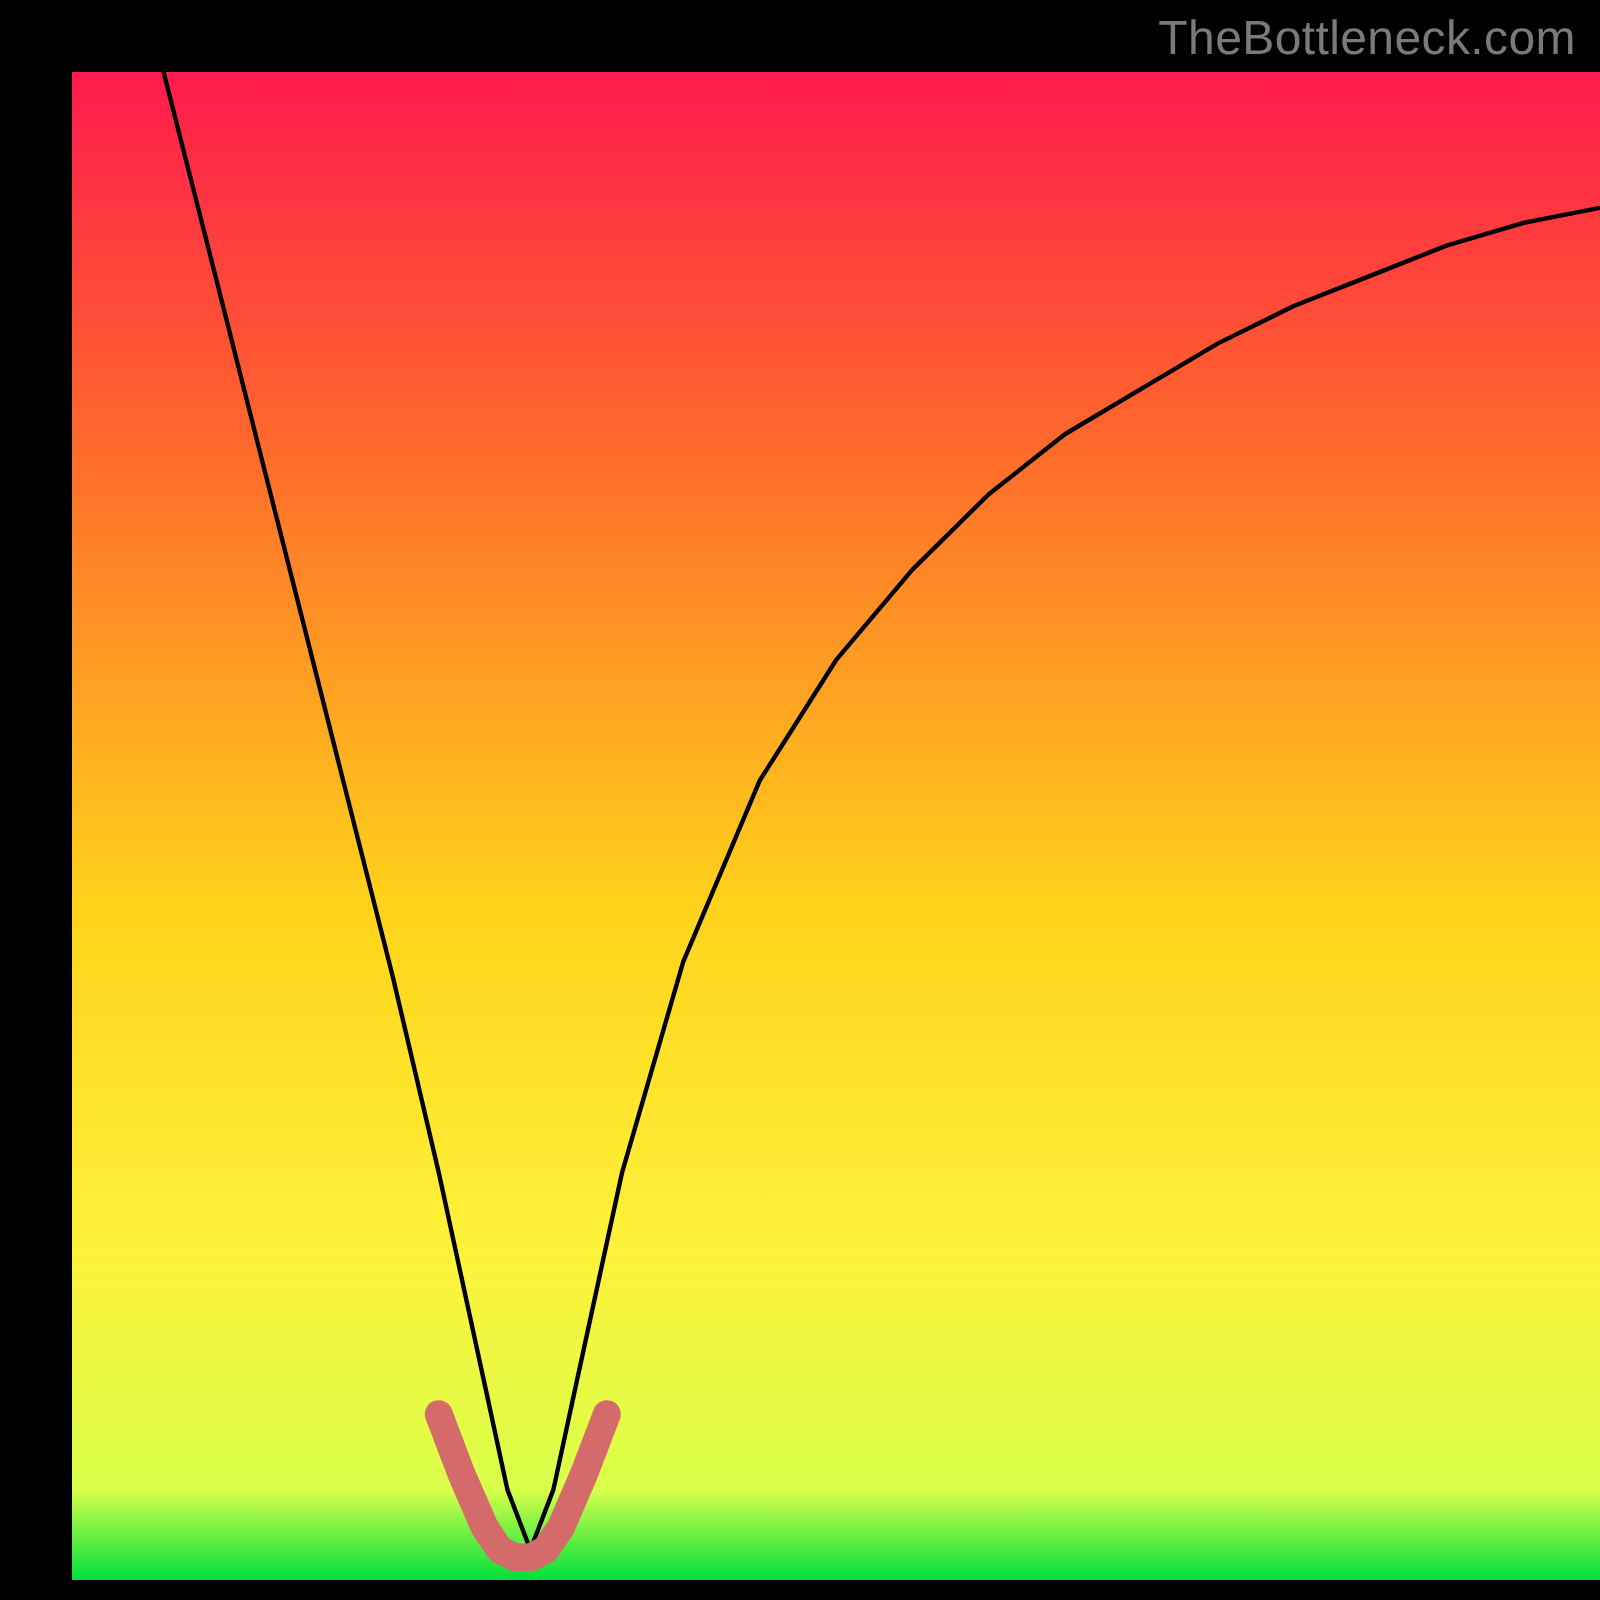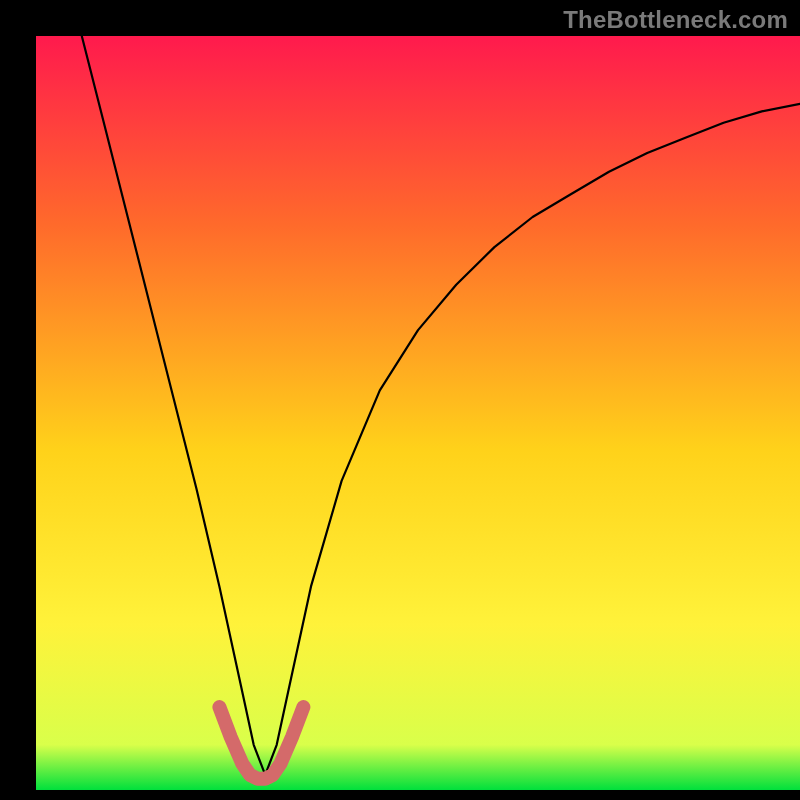--- a/index.html
+++ b/index.html
@@ -18,21 +18,21 @@
   }
   svg {
     display: block;
   }
   .watermark {
     position: absolute;
     top: 6px;
     right: 12px;
     color: #7a7a7a;
     font-size: 24px;
-    font-weight: 700;
+    font-weight: 400;
     letter-spacing: 0.2px;
     user-select: none;
   }
 </style>
 </head>
 <body>
 
 <div class="canvas-wrap">
   <svg id="chart-svg" width="800" height="800" viewBox="0 0 800 800">
     <defs>

